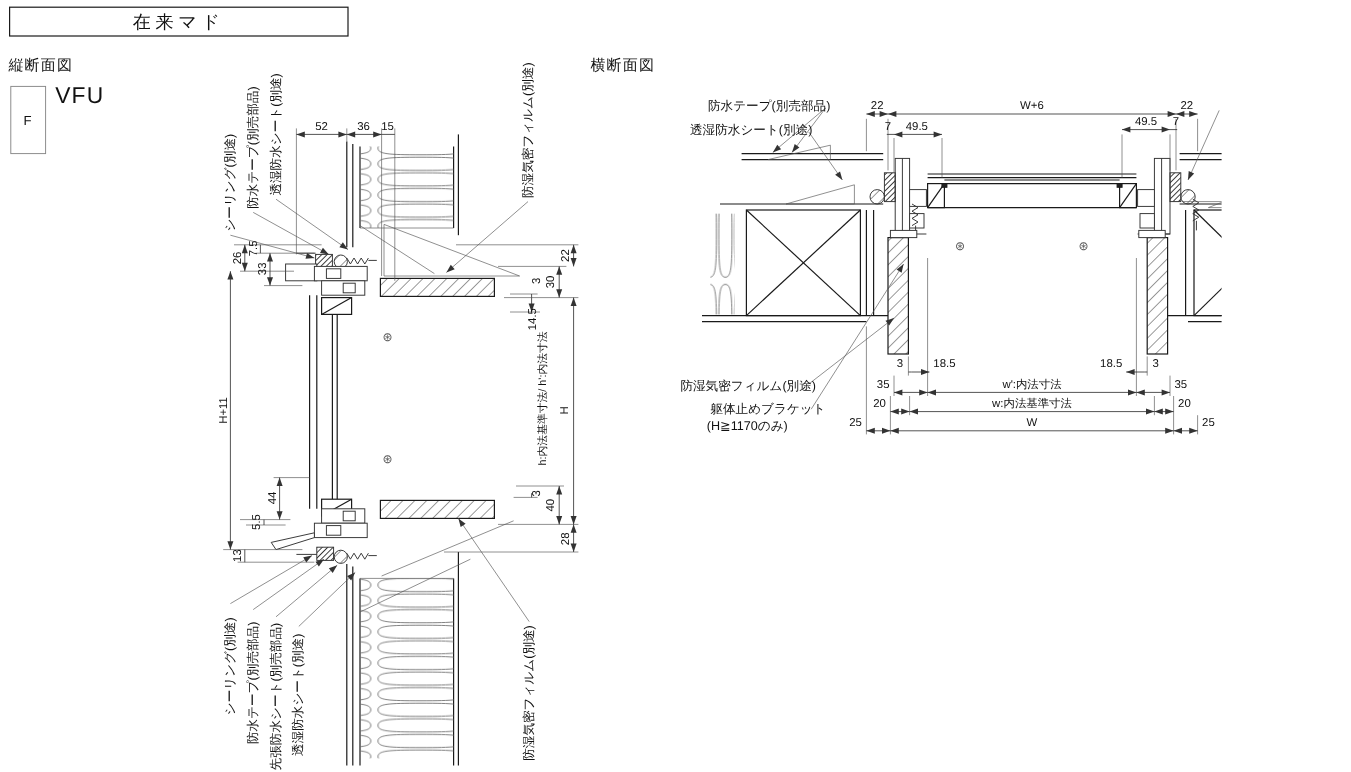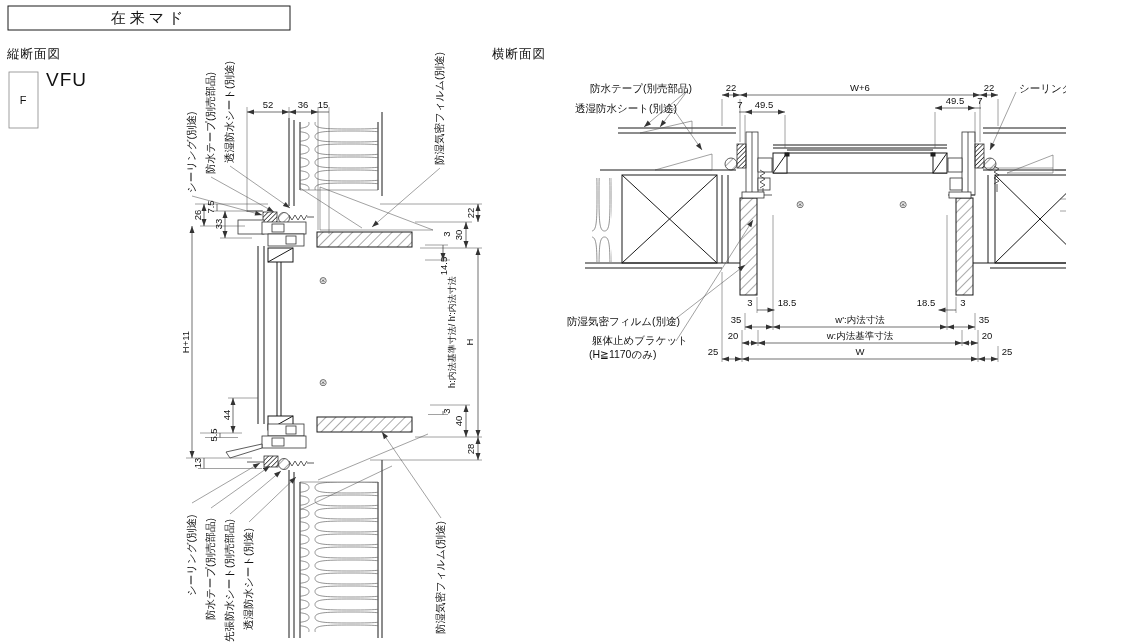--- a/index.html
+++ b/index.html
@@ -1,17 +1,17 @@
 <!DOCTYPE html>
 <html><head>
 <meta charset="utf-8">
 <style>
   html,body{margin:0;padding:0;background:#fff;}
   .canvas{position:relative;width:1018px;height:643px;background:#ffffff;overflow:hidden;
-          font-family:"Liberation Sans","DejaVu Sans",sans-serif;padding-left:48px;}
+          font-family:"Liberation Sans","DejaVu Sans",sans-serif;}
   svg{position:absolute;left:0;top:0;}
   svg text{fill:#111;font-family:"Liberation Sans","DejaVu Sans",sans-serif;}
   .t-title{font-size:15px;letter-spacing:4px;}
   .t-head{font-size:12.5px;letter-spacing:1px;}
   .t-type{font-size:19px;letter-spacing:1px;}
   .t-mark{font-size:11px;}
   .t-dim{font-size:9.5px;}
   .t-lab{font-size:10.5px;}
   .t-ax{font-size:9px;}
   .ln{stroke:#1a1a1a;stroke-width:1;fill:none;}

